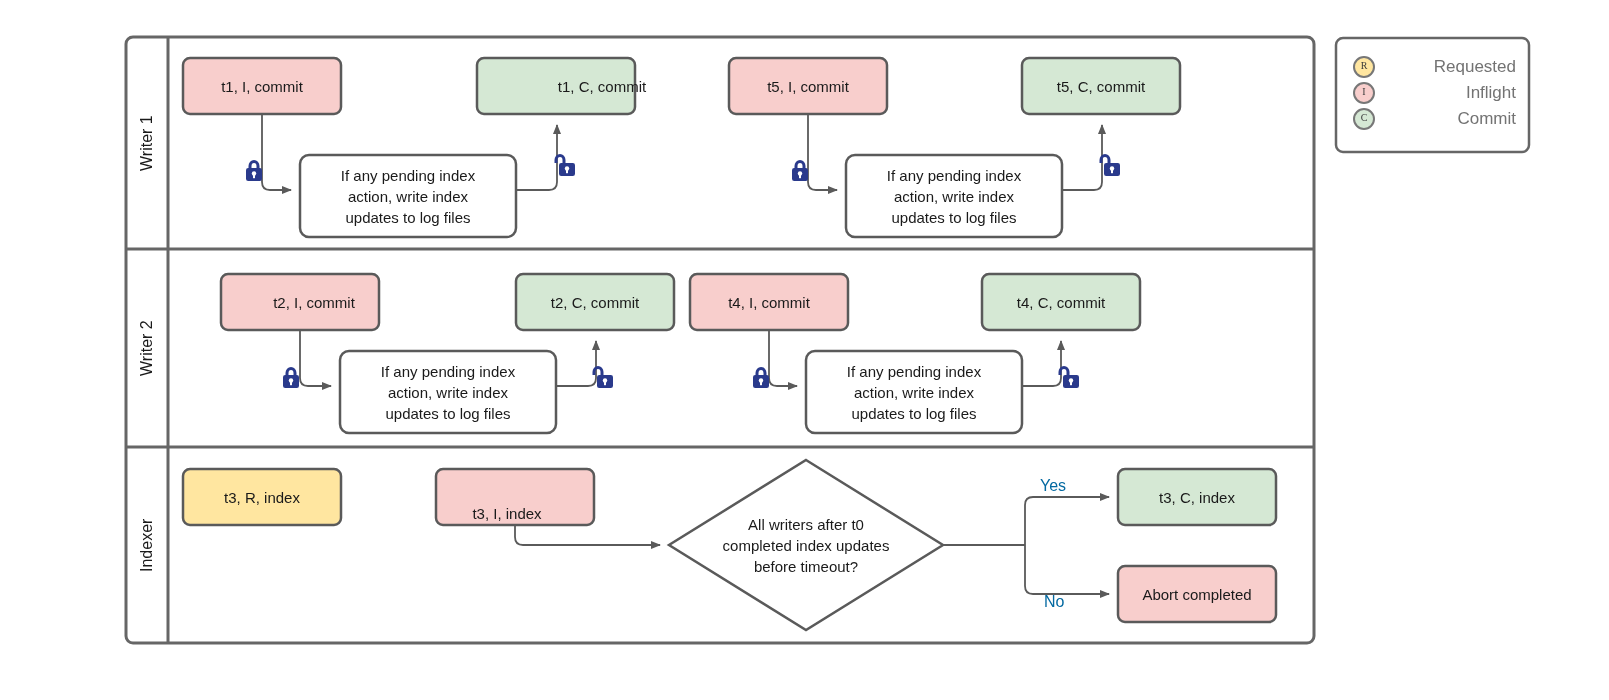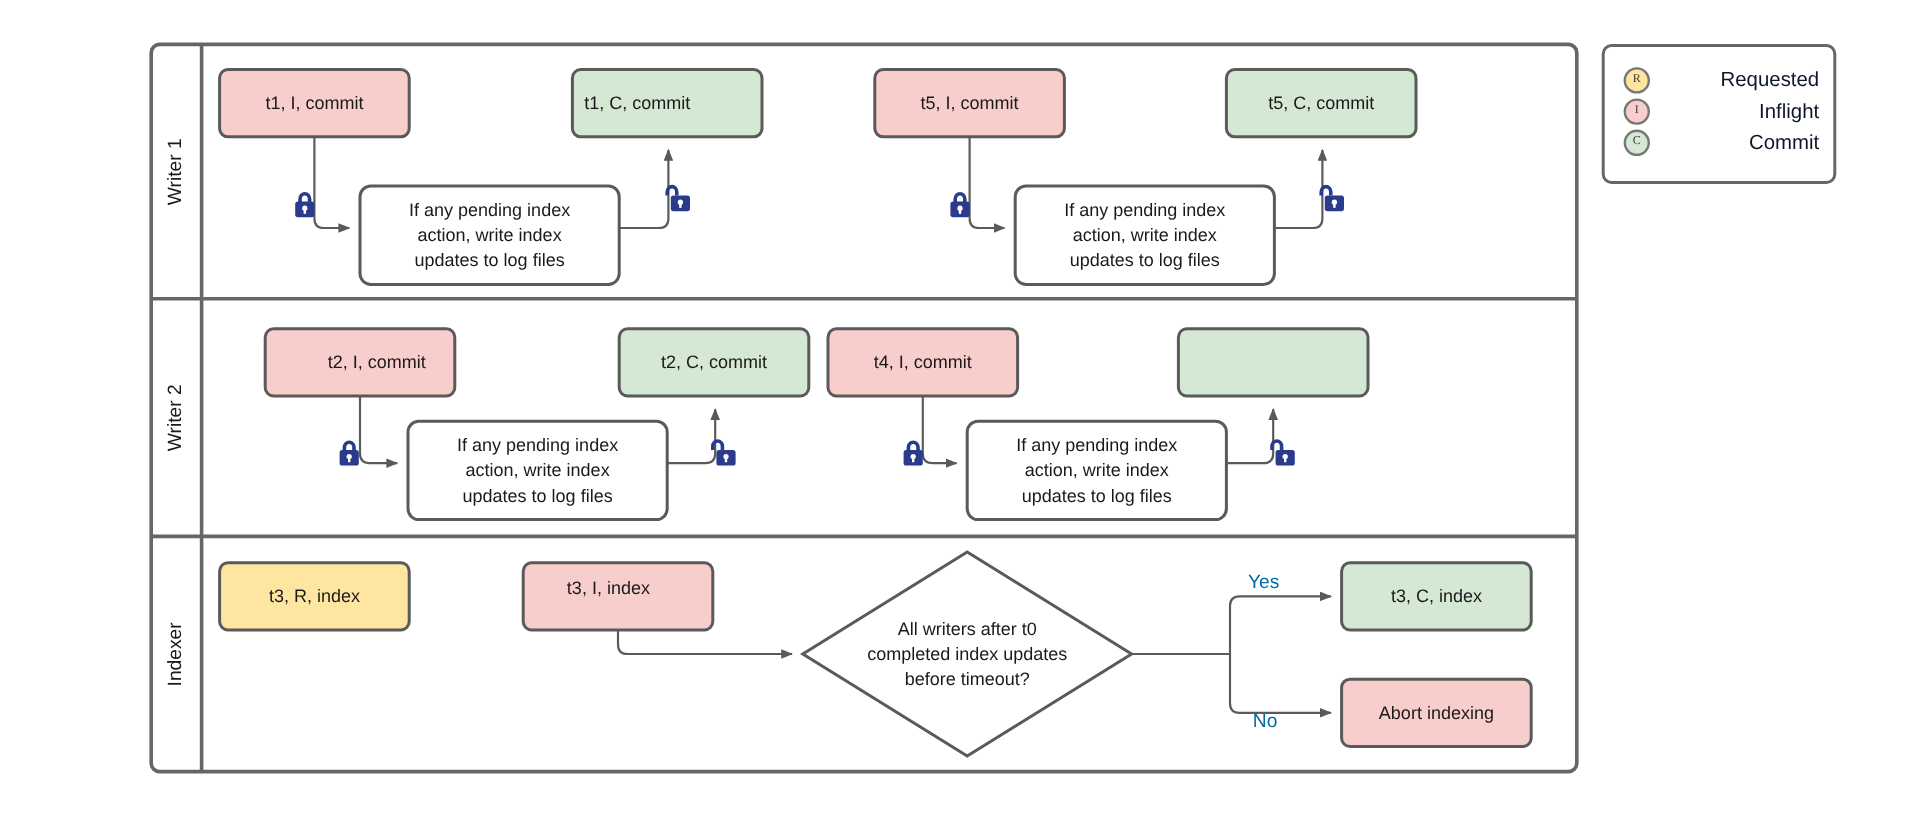--- a/index.html
+++ b/index.html
@@ -45,21 +45,21 @@
     pointer-events: none;
   }
   .edge-label {
     position: absolute;
     color: #0369a1;
     font-size: 16px;
     pointer-events: none;
   }
   .legend-text {
     position: absolute;
-    color: #0f172a;
+    color: #737373;
     font-size: 17px;
     text-align: right;
     pointer-events: none;
   }
   .legend-badge-letter {
     position: absolute;
     color: #3c3c3c;
     font-size: 10px;
     font-family: "Liberation Serif", serif;
     text-align: center;
@@ -199,47 +199,48 @@
       <circle cx="1364" cy="93" r="10" fill="#f8cecc" stroke="#777777" stroke-width="2"></circle>
       <circle cx="1364" cy="119" r="10" fill="#d5e8d4" stroke="#777777" stroke-width="2"></circle>
     </g>
   </svg>
 
   <div class="lane-label" style="left:126px; top:37px; width:42px; height:212px;">Writer 1</div>
   <div class="lane-label" style="left:126px; top:249px; width:42px; height:198px;">Writer 2</div>
   <div class="lane-label" style="left:126px; top:447px; width:42px; height:196px;">Indexer</div>
 
   <div class="node-text" style="left:183px; top:58px; width:158px; height:56px;">t1, I, commit</div>
-  <div class="node-text" style="left:452px; top:58px; width:158px; height:56px;">t1, C, commit</div>
+  <div class="node-text" style="left:479px; top:58px; width:158px; height:56px;padding-left:44px;">t1, C, commit</div>
   <div class="node-text" style="left:729px; top:58px; width:158px; height:56px;">t5, I, commit</div>
   <div class="node-text" style="left:1022px; top:58px; width:158px; height:56px;">t5, C, commit</div>
   <div class="node-text" style="left:300px; top:155px; width:216px; height:82px;">If any pending index
 action, write index
 updates to log files</div>
   <div class="node-text" style="left:846px; top:155px; width:216px; height:82px;">If any pending index
 action, write index
 updates to log files</div>
 
   <div class="node-text" style="left:221px; top:274px; width:186px; height:56px;">t2, I, commit</div>
   <div class="node-text" style="left:516px; top:274px; width:158px; height:56px;">t2, C, commit</div>
   <div class="node-text" style="left:690px; top:274px; width:158px; height:56px;text-align:right;">t4, I, commit</div>
+  <div class="node-text" style="left:982px; top:274px; width:158px; height:56px;">t4, C, commit</div>
   <div class="node-text" style="left:340px; top:351px; width:216px; height:82px;">If any pending index
 action, write index
 updates to log files</div>
   <div class="node-text" style="left:806px; top:351px; width:216px; height:82px;">If any pending index
 action, write index
 updates to log files</div>
 
   <div class="node-text" style="left:183px; top:469px; width:158px; height:56px;">t3, R, index</div>
-  <div class="node-text" style="left:436px; top:462px; width:142px; height:56px;border-radius:26px;">t3, I, index</div>
+  <div class="node-text" style="left:436px; top:485px; width:142px; height:56px;border-radius:26px;">t3, I, index</div>
   <div class="node-text" style="left:678px; top:510px; width:256px; height:70px;">All writers after t0
 completed index updates
 before timeout?</div>
   <div class="node-text" style="left:1118px; top:469px; width:158px; height:56px;border-radius:10px;">t3, C, index</div>
-  <div class="node-text" style="left:1118px; top:566px; width:158px; height:56px;">Abort indexing</div>
+  <div class="node-text" style="left:1118px; top:566px; width:158px; height:56px;">Abort completed</div>
 
   <div class="edge-label" style="left:1040px; top:477px;">Yes</div>
   <div class="edge-label" style="left:1044px; top:593px;">No</div>
 
   <div class="legend-badge-letter" style="left:1354px; top:60px; width:20px;">R</div>
   <div class="legend-badge-letter" style="left:1354px; top:86px; width:20px;">I</div>
   <div class="legend-badge-letter" style="left:1354px; top:112px; width:20px;">C</div>
 
   <div class="legend-text" style="left:1330px; top:57px; width:186px;">Requested</div>
   <div class="legend-text" style="left:1330px; top:83px; width:186px;">Inflight</div>

